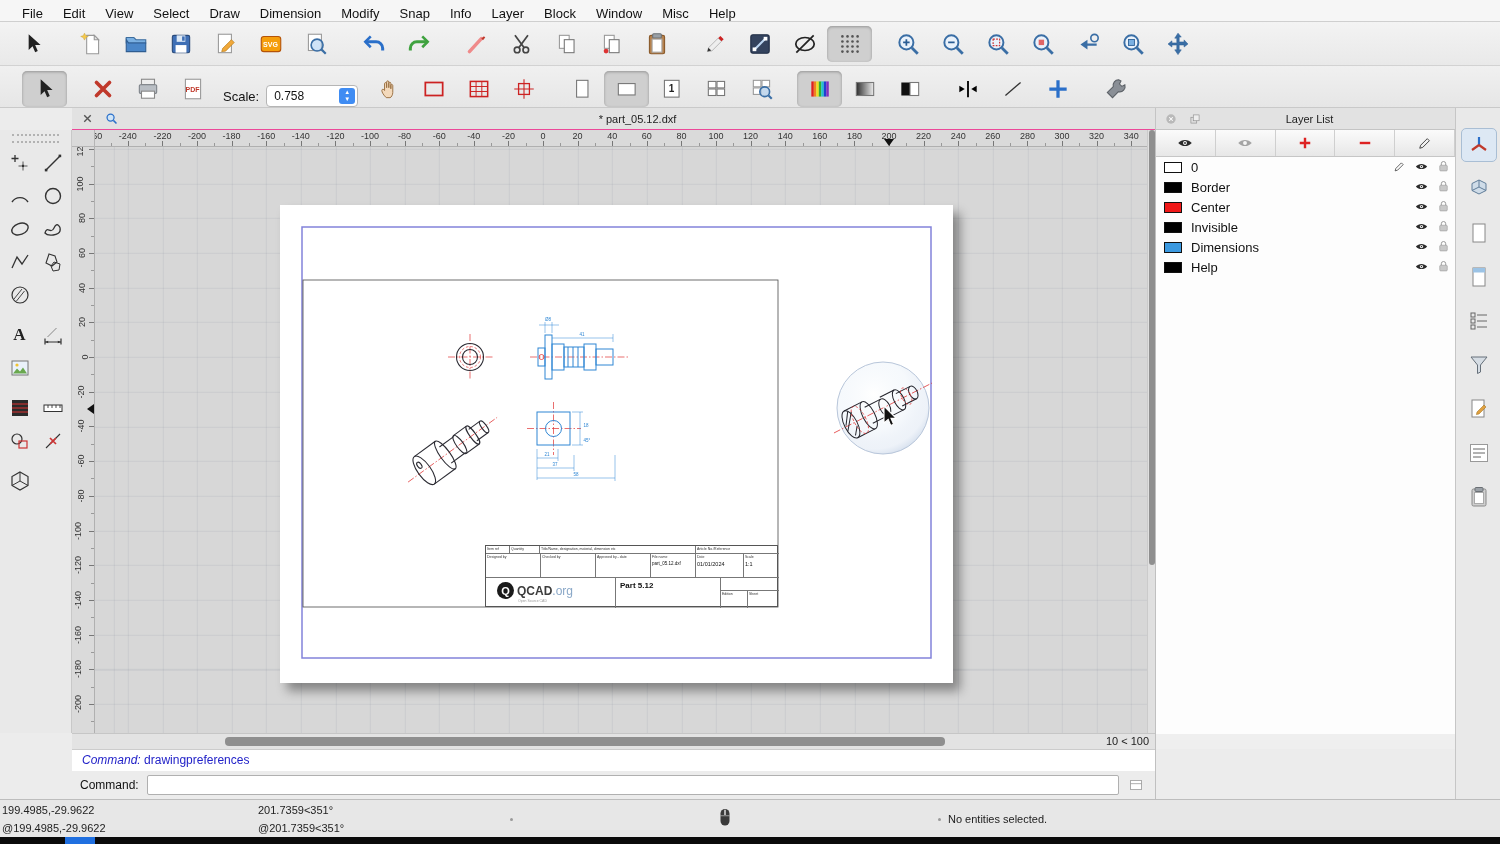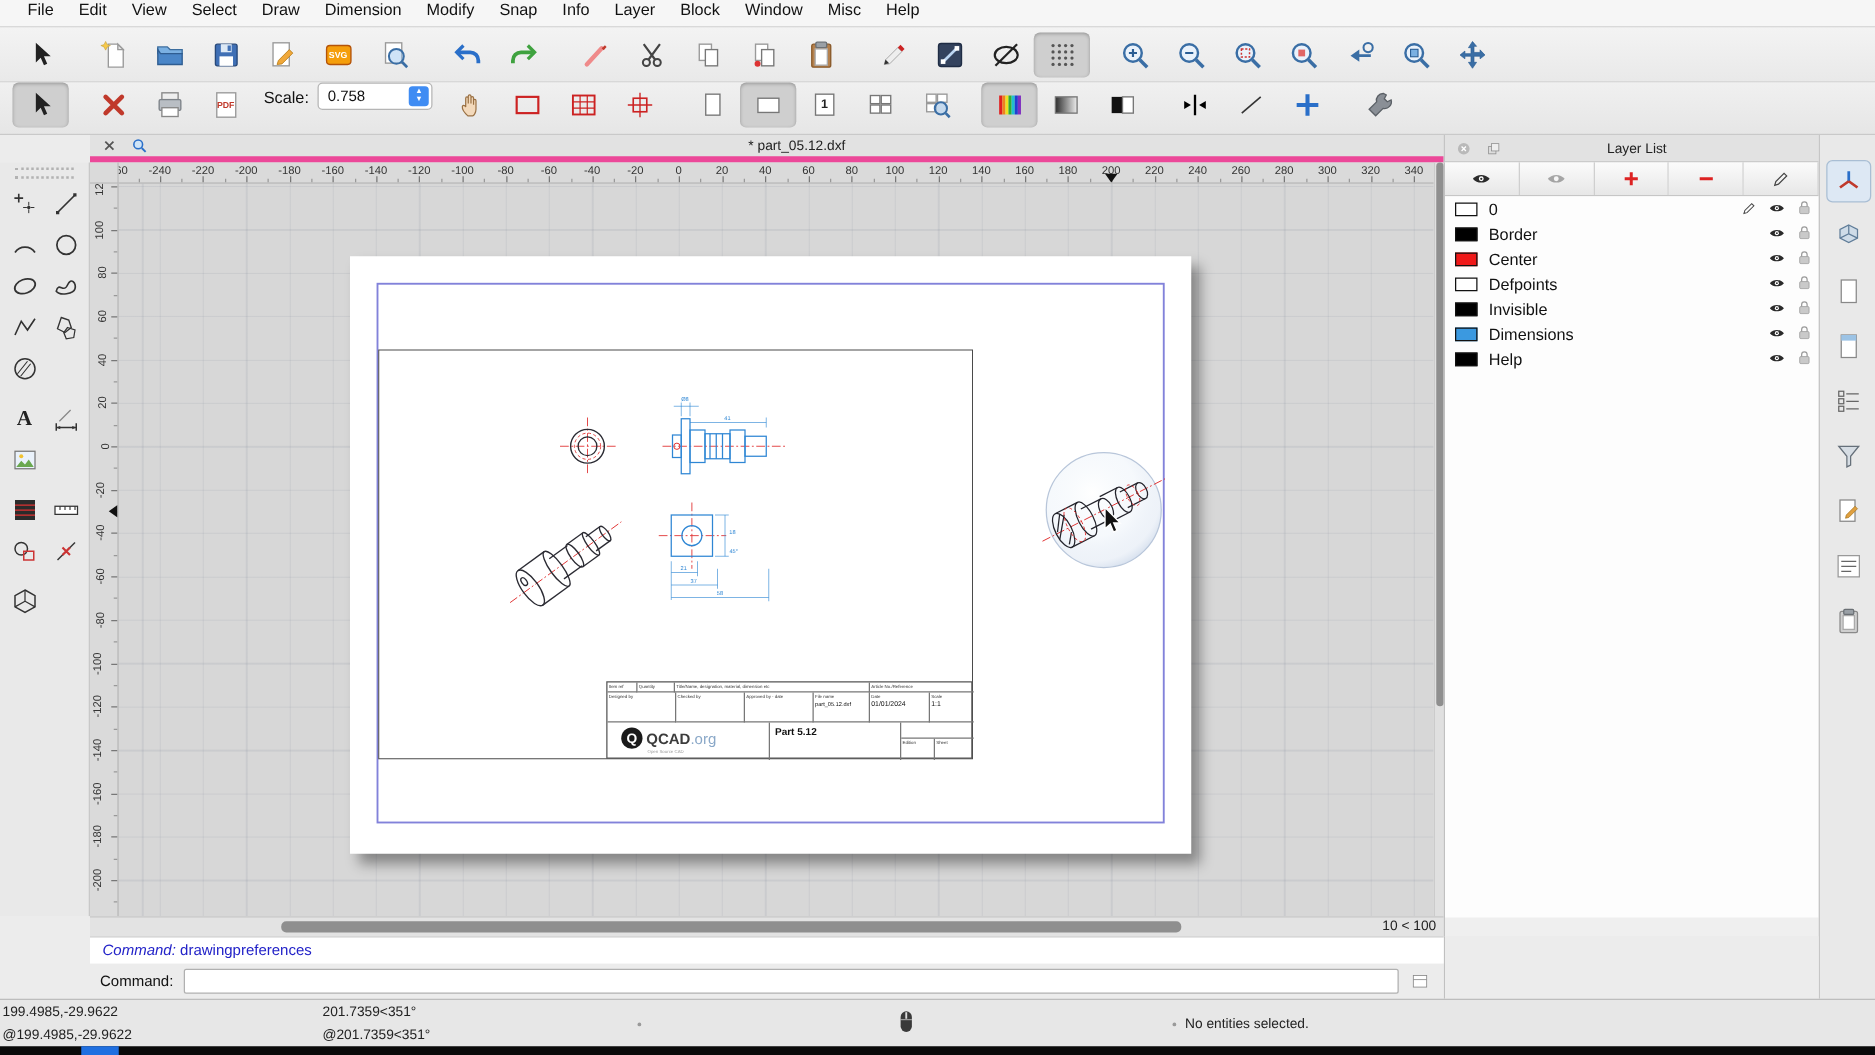--- a/index.html
+++ b/index.html
@@ -1,36 +1,36 @@
 <!DOCTYPE html>
 <html><head>
 <meta charset="utf-8">
 <style>
   html,body{margin:0;padding:0;}
   body{width:1500px;height:844px;font-family:"Liberation Sans",sans-serif;background:#000;overflow:hidden;}
   #app{position:relative;width:1500px;height:844px;background:#ececec;overflow:hidden;}
   
-  #menubar{position:absolute;left:0;top:0;width:1500px;height:22px;background:#f6f6f6;border-bottom:1px solid #cfcfcf;display:flex;align-items:flex-start;padding-left:12px;box-sizing:border-box;font-size:13px;color:#111;}
+  #menubar{position:absolute;left:0;top:0;width:1500px;height:22px;background:#f6f6f6;border-bottom:1px solid #cfcfcf;display:flex;align-items:flex-end;padding-left:12px;box-sizing:border-box;font-size:13px;color:#111;}
   .menu-item{padding:0 10px;white-space:nowrap;}
   
   #toolbar1{position:absolute;left:0;top:22px;width:1500px;height:44px;background:linear-gradient(#f3f3f3,#e9e9e9);border-bottom:1px solid #d2d2d2;display:flex;align-items:center;padding-left:10px;box-sizing:border-box;}
-  #toolbar2{position:absolute;left:0;top:66px;width:1500px;height:42px;background:linear-gradient(#f0f0f0,#e6e6e6);border-bottom:1px solid #c9c9c9;display:flex;align-items:flex-start;padding-left:10px;box-sizing:border-box;}
+  #toolbar2{position:absolute;left:0;top:66px;width:1500px;height:42px;background:linear-gradient(#f0f0f0,#e6e6e6);border-bottom:1px solid #c9c9c9;display:flex;align-items:flex-end;padding-left:22px;box-sizing:border-box;}
   .tb-btn{width:45px;height:36px;display:flex;align-items:center;justify-content:center;border-radius:5px;position:relative;flex:0 0 auto;}
   .tb-btn.active{background:#cfcfcf;box-shadow:inset 0 1px 3px rgba(0,0,0,.28);}
   .tb-gap{width:13px;flex:0 0 auto;}
   .icon-label{position:absolute;left:0;right:0;text-align:center;font-weight:bold;pointer-events:none;}
   .label-svg{color:#fff;font-size:7px;top:15px;}
   .label-pdf{color:#c0392b;font-size:7px;top:15px;}
   .label-one{color:#222;font-size:10px;top:12px;font-weight:bold;}
   .scale-widget{display:flex;align-items:center;margin:0 8px;flex:0 0 auto;}
   .scale-label{font-size:13px;color:#111;margin-right:7px;}
   .combo{width:92px;height:22px;background:#fff;border:1px solid #b5b5b5;border-radius:4px;display:flex;align-items:center;padding-left:7px;font-size:12px;color:#111;position:relative;box-sizing:border-box;}
   .stepper{position:absolute;right:2px;top:2px;width:16px;height:16px;background:#3f8cf3;border-radius:3px;color:#fff;font-size:6px;line-height:7px;display:flex;flex-direction:column;align-items:center;justify-content:center;}
   
-  #tabbar{position:absolute;left:72px;top:108px;width:1083px;height:22px;background:#e2e2e2;border-bottom:5px solid #ec4899;display:flex;align-items:center;font-size:11px;color:#222;box-sizing:border-box;}
+  #tabbar{position:absolute;left:72px;top:108px;width:1083px;height:22px;background:#e2e2e2;border-bottom:1px solid #ec4899;display:flex;align-items:center;font-size:11px;color:#222;box-sizing:border-box;}
   #tabbar .tab-title{flex:1;text-align:center;}
   .mini-btn{width:18px;height:18px;display:flex;align-items:center;justify-content:center;margin-left:6px;flex:0 0 auto;}
   #panel-header{position:absolute;left:1155px;top:108px;width:300px;height:22px;background:#e2e2e2;border-bottom:1px solid #c4c4c4;border-left:1px solid #c4c4c4;display:flex;align-items:center;font-size:11px;color:#222;box-sizing:border-box;}
   #panel-header .panel-title{flex:1;text-align:center;padding-right:40px;}
   
   #palette{position:absolute;left:0;top:130px;width:72px;height:603px;background:#e9e9e9;border-right:1px solid #c8c8c8;box-sizing:border-box;}
   .pal-handle{height:5px;margin:4px 12px 4px 12px;border-top:2px dotted #b2b2b2;border-bottom:2px dotted #b2b2b2;}
   .pal-row{display:flex;gap:2px;padding-left:4px;margin-bottom:2px;}
   .pal-btn{width:31px;height:31px;display:flex;align-items:center;justify-content:center;border-radius:4px;}
   .pal-spacer{height:7px;}
@@ -1017,33 +1017,20 @@
               <path d="M3 12c4.5-5.5 13.5-5.5 18 0-4.5 5.5-13.5 5.5-18 0z" fill="#2b2b2b"></path>
               <circle cx="12" cy="12" r="2.6" fill="#fff"></circle>
               <circle cx="12" cy="12" r="1.2" fill="#2b2b2b"></circle>
             </svg></span>
           <span class="row-icon ri-lock"><svg viewBox="0 0 24 24" width="15" height="15">
               <rect x="6" y="10" width="12" height="9" rx="1.5" fill="#c9c9c9" stroke="#9b9b9b"></rect>
               <path d="M8.5 10V7.5a3.5 3.5 0 0 1 7 0V10" fill="none" stroke="#9b9b9b" stroke-width="1.6"></path>
             </svg></span>
         </div>
         <div class="layer-row">
-          <div class="swatch" style="background: rgb(255, 255, 255);"></div>
-          <span class="layer-name">Defpoints</span>
-          <span class="row-icon ri-eye"><svg viewBox="0 0 24 24" width="15" height="15">
-              <path d="M3 12c4.5-5.5 13.5-5.5 18 0-4.5 5.5-13.5 5.5-18 0z" fill="#2b2b2b"></path>
-              <circle cx="12" cy="12" r="2.6" fill="#fff"></circle>
-              <circle cx="12" cy="12" r="1.2" fill="#2b2b2b"></circle>
-            </svg></span>
-          <span class="row-icon ri-lock"><svg viewBox="0 0 24 24" width="15" height="15">
-              <rect x="6" y="10" width="12" height="9" rx="1.5" fill="#c9c9c9" stroke="#9b9b9b"></rect>
-              <path d="M8.5 10V7.5a3.5 3.5 0 0 1 7 0V10" fill="none" stroke="#9b9b9b" stroke-width="1.6"></path>
-            </svg></span>
-        </div>
-        <div class="layer-row">
           <div class="swatch" style="background: rgb(0, 0, 0);"></div>
           <span class="layer-name">Invisible</span>
           <span class="row-icon ri-eye"><svg viewBox="0 0 24 24" width="15" height="15">
               <path d="M3 12c4.5-5.5 13.5-5.5 18 0-4.5 5.5-13.5 5.5-18 0z" fill="#2b2b2b"></path>
               <circle cx="12" cy="12" r="2.6" fill="#fff"></circle>
               <circle cx="12" cy="12" r="1.2" fill="#2b2b2b"></circle>
             </svg></span>
           <span class="row-icon ri-lock"><svg viewBox="0 0 24 24" width="15" height="15">
               <rect x="6" y="10" width="12" height="9" rx="1.5" fill="#c9c9c9" stroke="#9b9b9b"></rect>
               <path d="M8.5 10V7.5a3.5 3.5 0 0 1 7 0V10" fill="none" stroke="#9b9b9b" stroke-width="1.6"></path>

